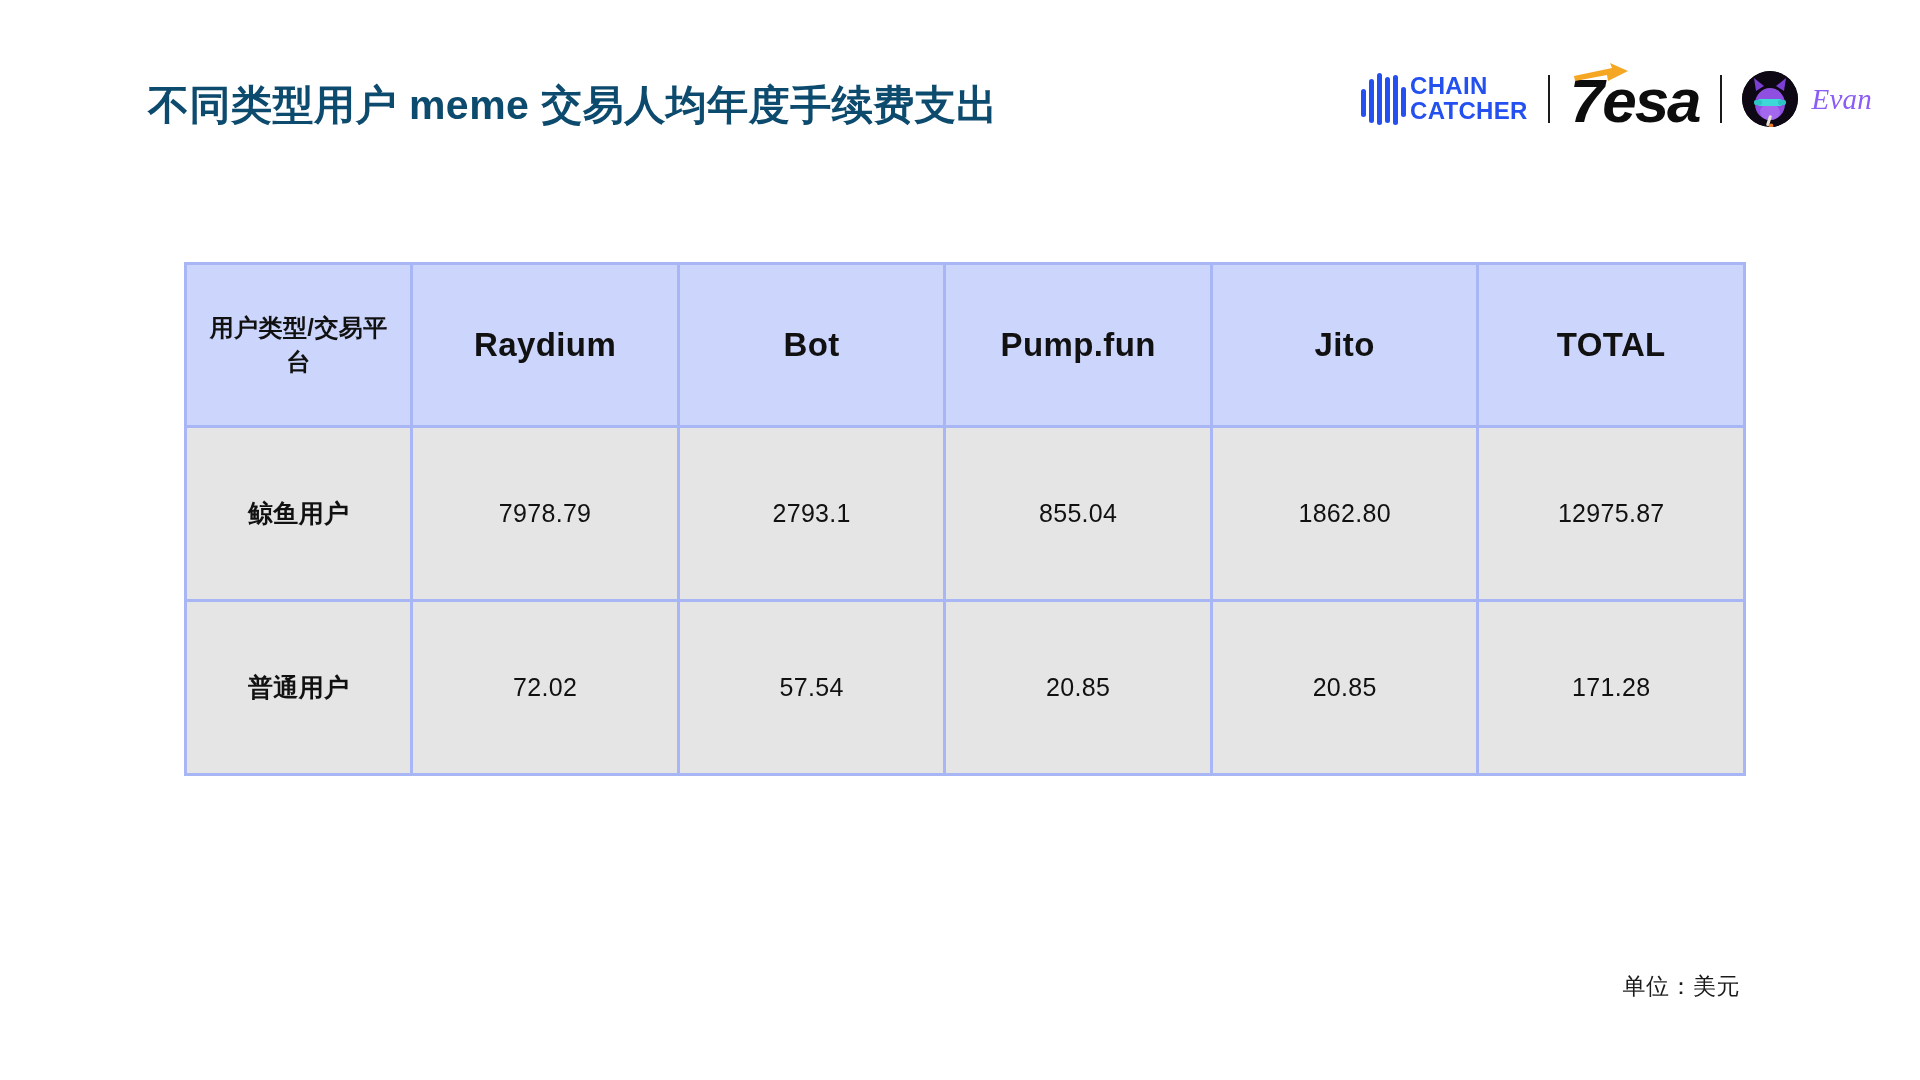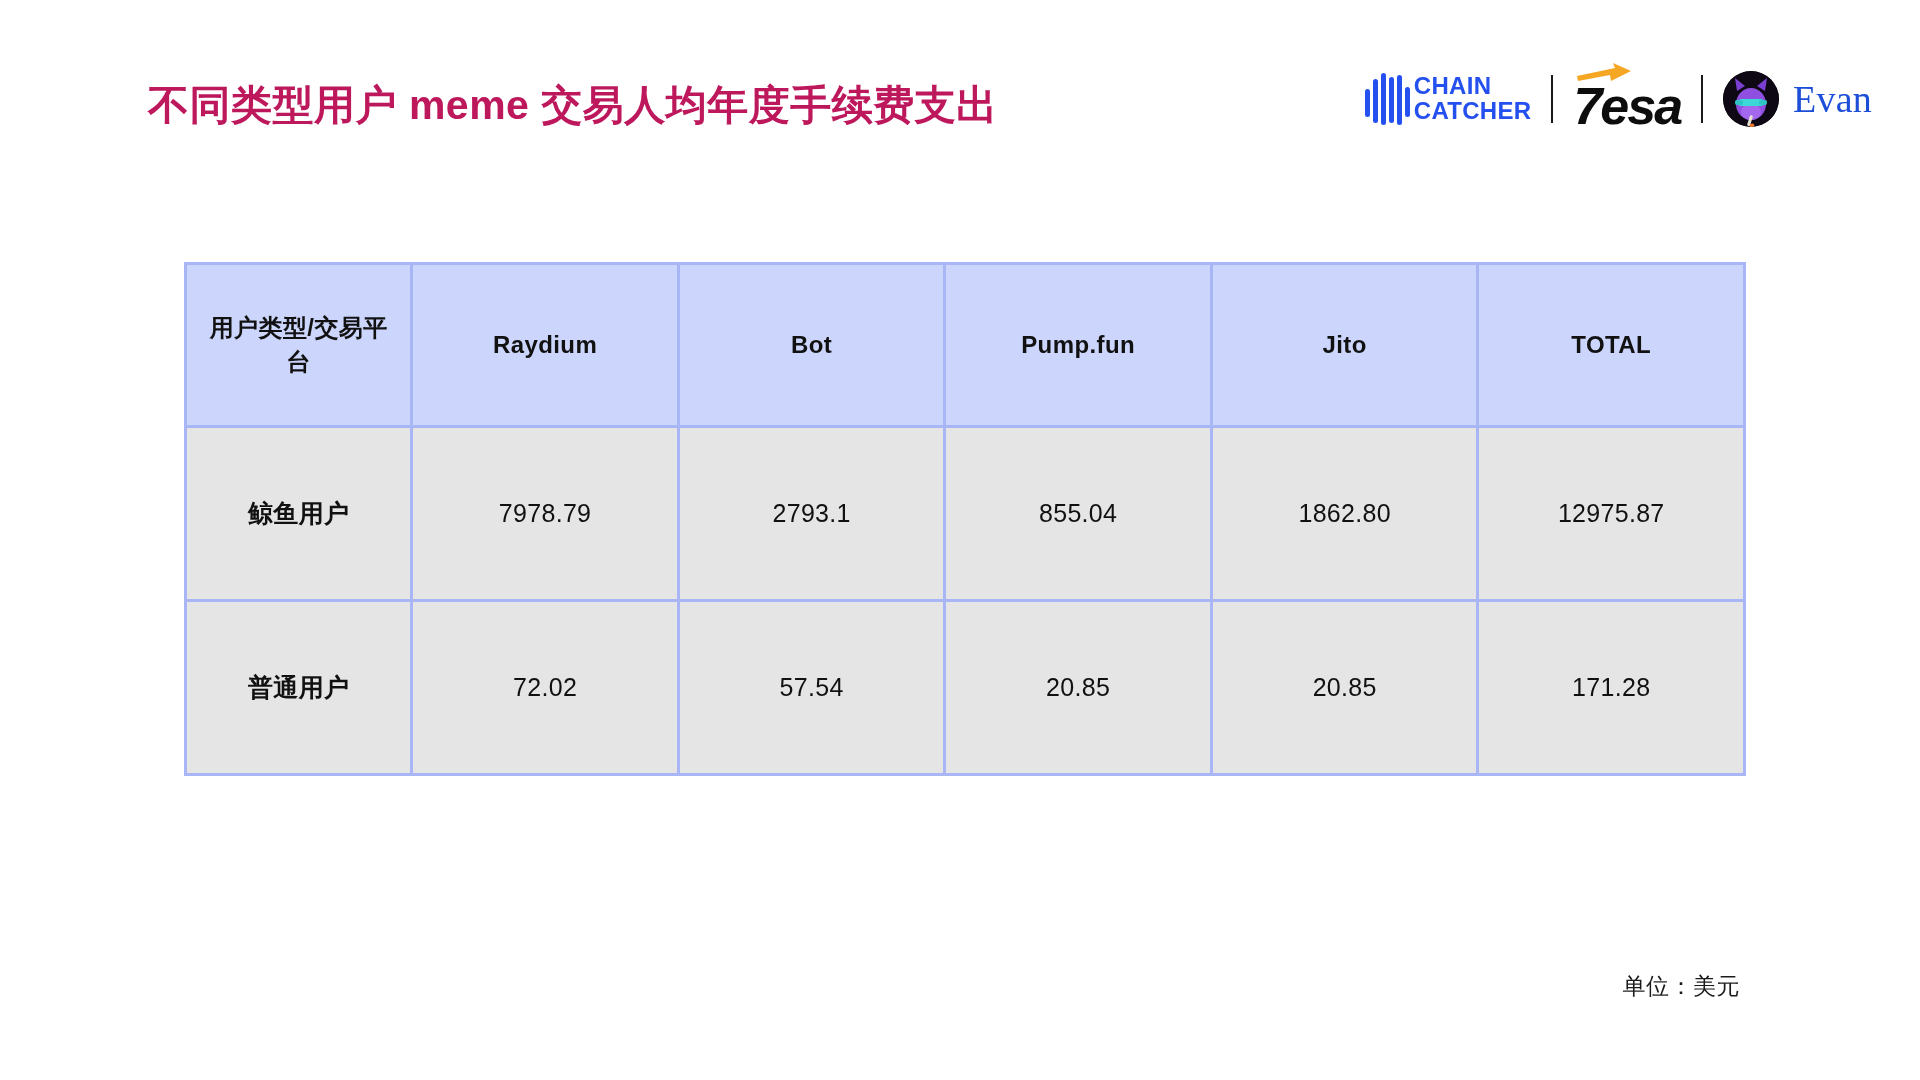--- a/index.html
+++ b/index.html
@@ -32,21 +32,21 @@
     align-items: center;
   }
 
   .page-title {
     position: absolute;
     left: 148px;
     top: 78px;
     font-size: 41px;
     font-weight: 700;
     letter-spacing: 0.5px;
-    color: #be185d;
+    color: #0c4a6e;
     white-space: nowrap;
   }
 
   .brand-bar {
     position: absolute;
     right: 48px;
     top: 68px;
     display: flex;
     align-items: center;
     gap: 20px;
@@ -94,21 +94,21 @@
 
   
   .tesa-logo {
     position: relative;
     display: flex;
     align-items: flex-end;
     height: 58px;
     padding-top: 8px;
   }
   .tesa-word {
-    font-size: 52px;
+    font-size: 62px;
     font-weight: 800;
     font-style: italic;
     letter-spacing: -2px;
     color: #0d0d0d;
     line-height: 1;
   }
   .tesa-arrow {
     position: absolute;
     left: 2px;
     top: -4px;
@@ -126,23 +126,24 @@
     width: 56px;
     height: 56px;
     border-radius: 50%;
     overflow: hidden;
     background: #0b0710;
     position: relative;
     flex: none;
   }
   .evan-name {
     font-family: "Liberation Serif", "DejaVu Serif", serif;
-    font-size: 38px;
-    color: #1d4ed8;
+    font-size: 29px;
+    color: #8b5cf6;
     letter-spacing: 0.2px;
+    font-style: italic;
   }
 
   
   .table-wrap {
     position: absolute;
     left: 184px;
     top: 262px;
     width: 1562px;
   }
   table.data-table {
@@ -161,21 +162,21 @@
     color: #111111;
   }
   table.data-table tr th:first-child,
   table.data-table tr td:first-child {
     border-left: 3px solid #a9b6f5;
   }
   table.data-table thead th {
     border-top: 3px solid #a9b6f5;
     background: #ccd5fb;
     height: 166px;
-    font-size: 24px;
+    font-size: 33px;
     font-weight: 700;
     letter-spacing: 0.4px;
     padding: 0 12px;
     box-sizing: border-box;
   }
   table.data-table thead th.first-head {
     font-size: 24px;
     line-height: 1.42;
   }
   table.data-table tbody td {

